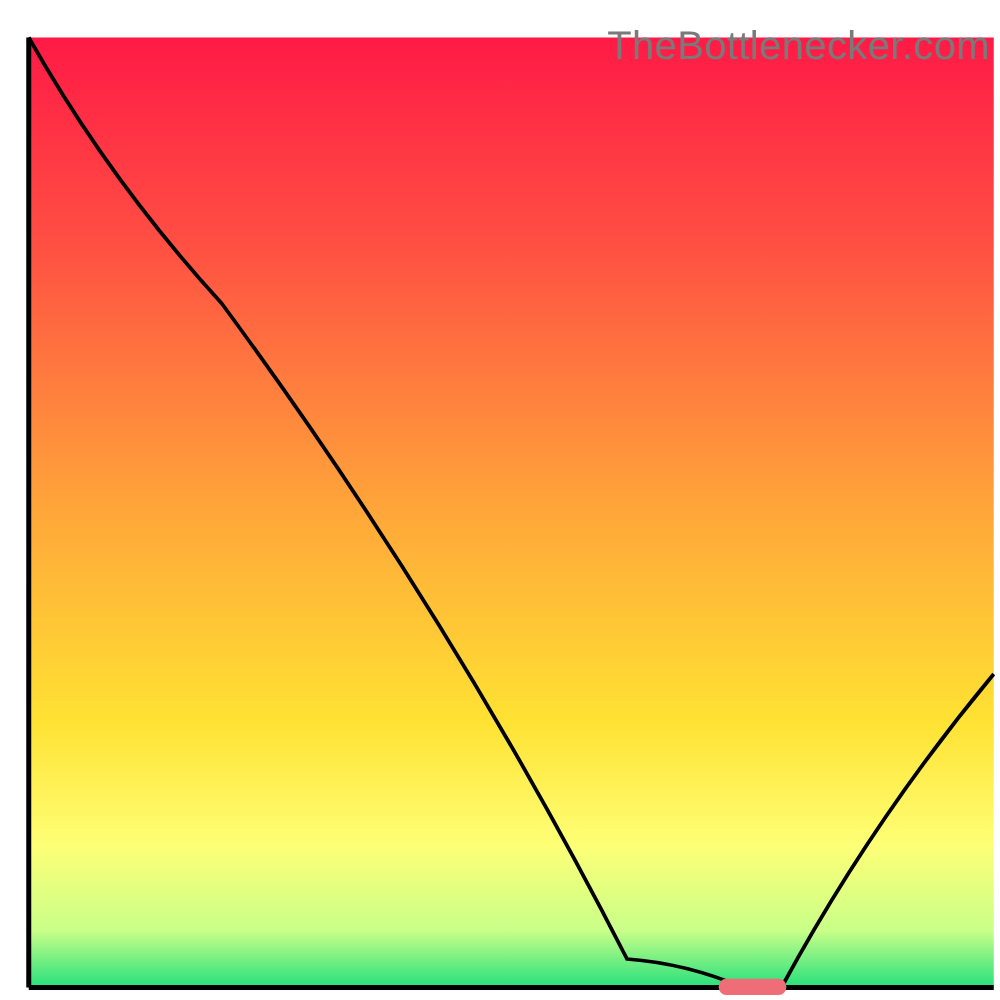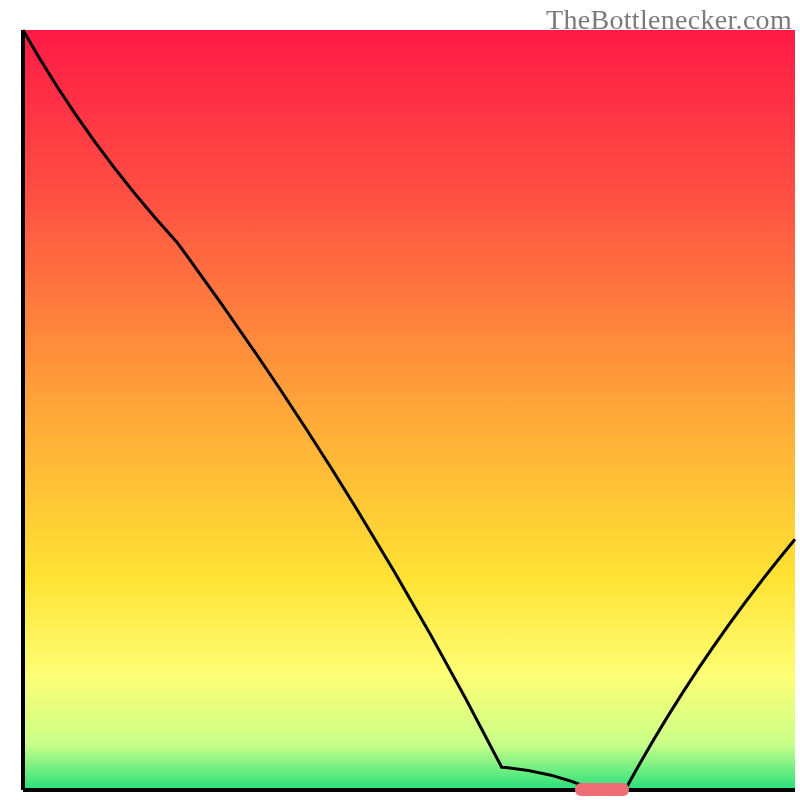--- a/index.html
+++ b/index.html
@@ -10,27 +10,26 @@
     background: #ffffff;
     font-family: Arial, Helvetica, sans-serif;
   }
   .stage {
     position: relative;
     width: 800px;
     height: 800px;
   }
   .watermark {
     position: absolute;
-    top: 4px;
+    top: 18px;
     right: 8px;
     color: #7a7a7a;
-    font-size: 28px;
+    font-size: 32px;
     font-weight: 500;
     letter-spacing: 0.3px;
-    font-family: Liberation Serif, serif;
   }
   svg { display:block; }
 </style>
 </head>
 <body>
 
 <div class="stage">
 
   <div class="watermark">TheBottlenecker.com</div>
 

